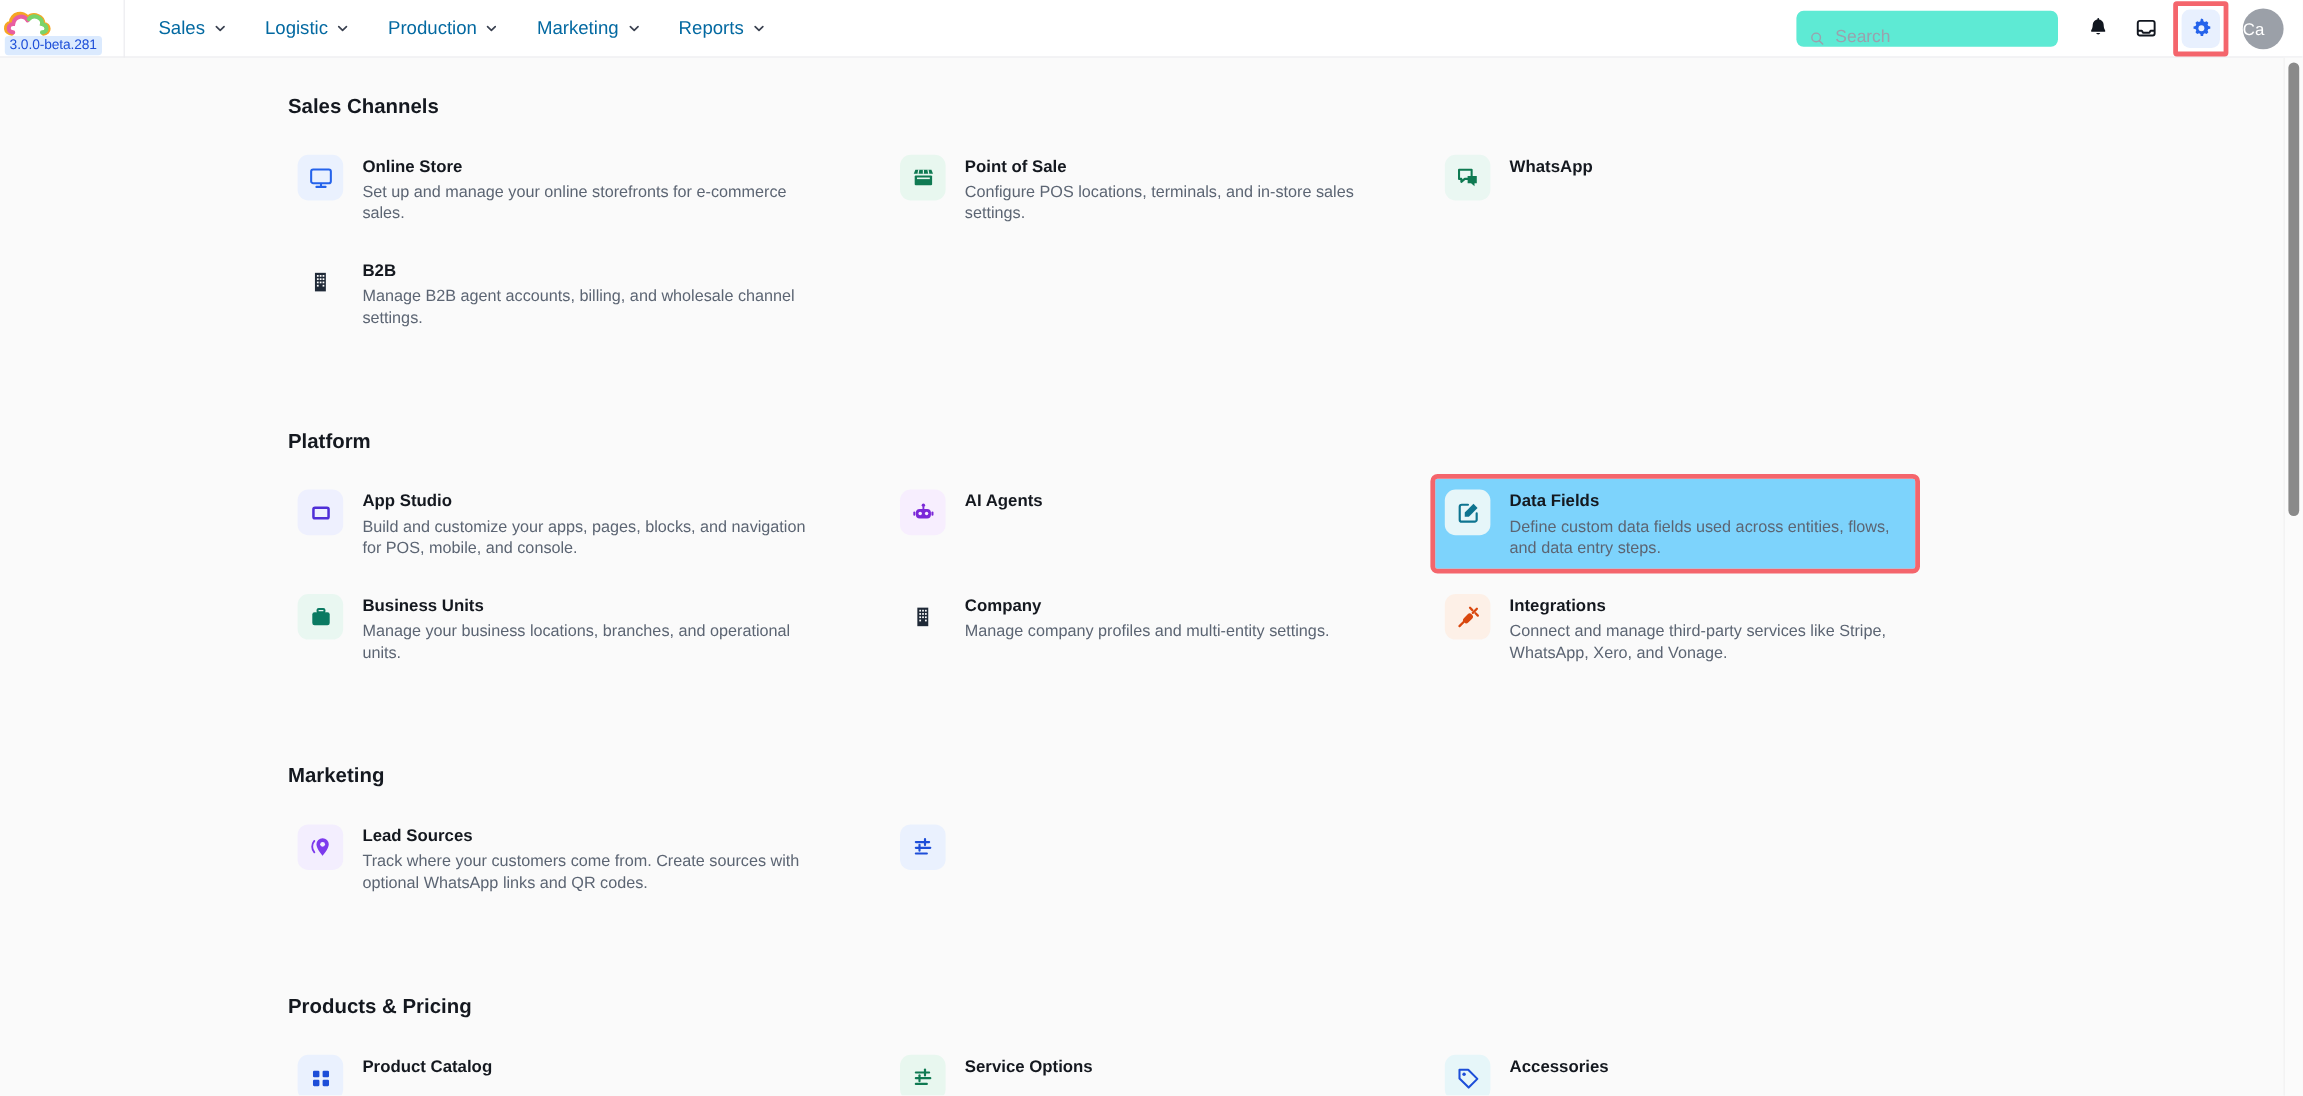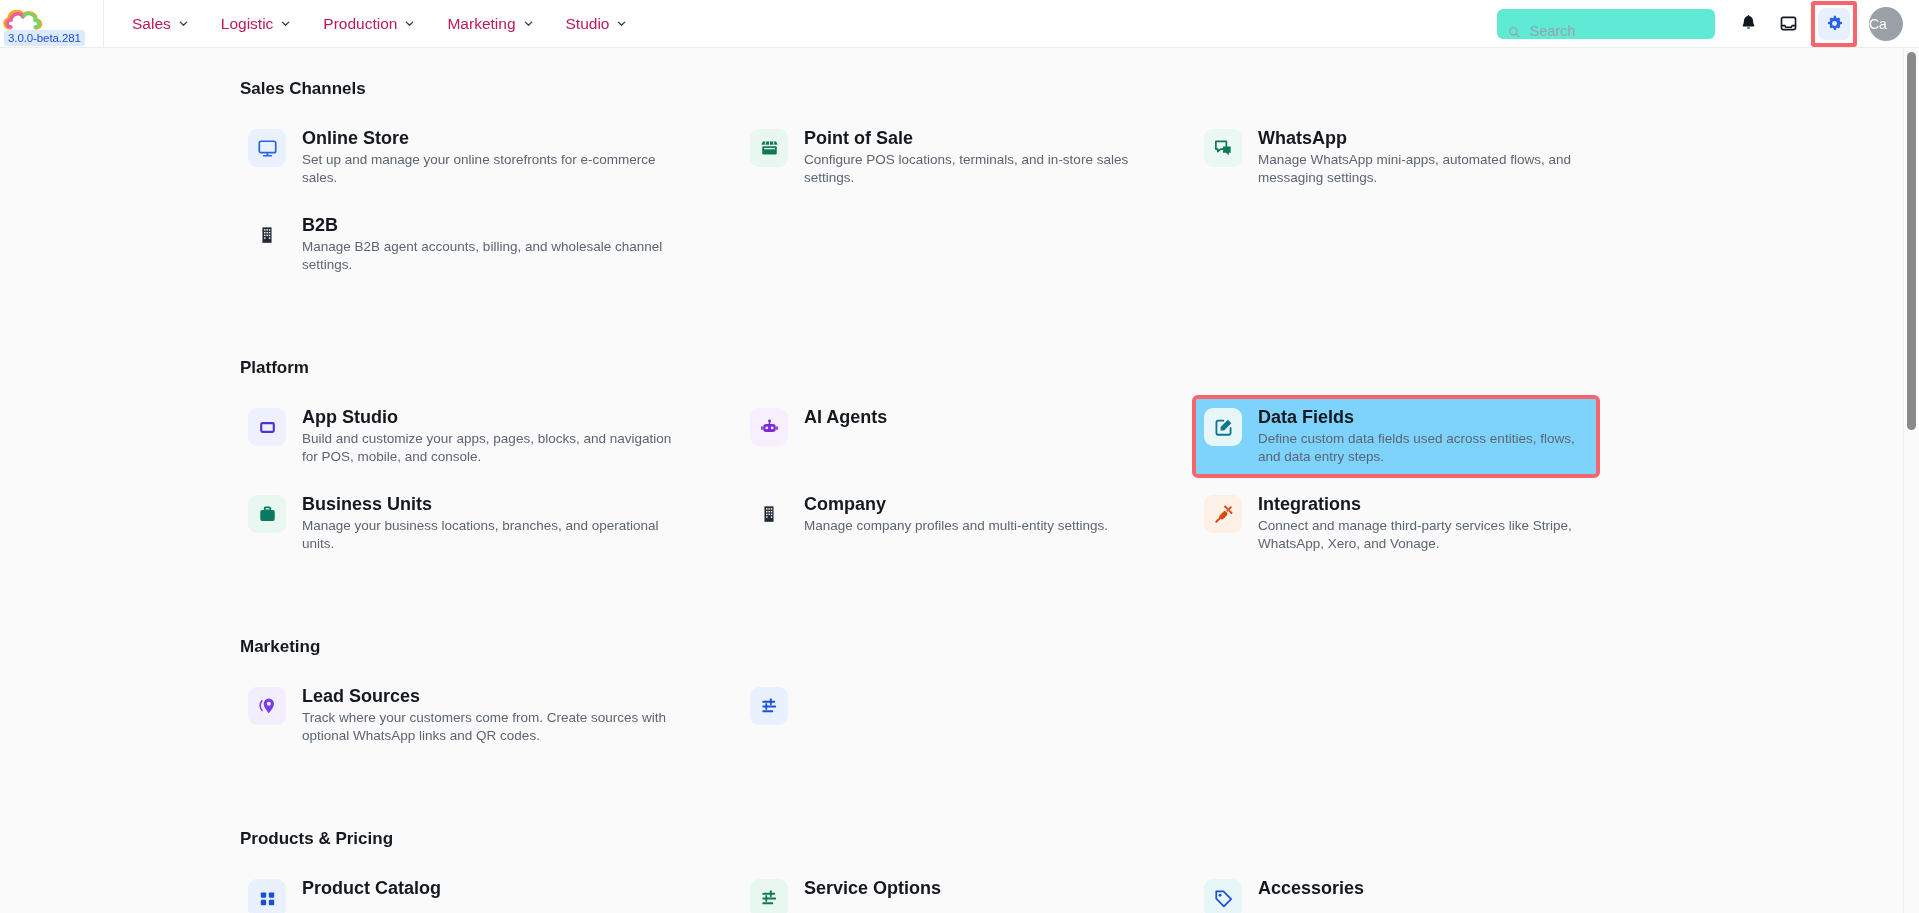--- a/index.html
+++ b/index.html
@@ -37,21 +37,21 @@
     padding: 1px 4px;
     border-radius: 3px;
     white-space: nowrap;
     letter-spacing: -0.1px;
   }
   .navitems { display: flex; align-items: center; margin-left: 12px; }
   .navitem {
     display: flex; align-items: center; gap: 7px;
     padding: 6px 16px;
     font-size: 15.5px;
-    color: #be185d;
+    color: #0369a1;
     border-radius: 6px;
     cursor: pointer;
     white-space: nowrap;
   }
   .chev { width: 11px; height: 11px; display: inline-block; color: #3a4150; }
 
   .nav-right {
     margin-left: auto;
     display: flex; align-items: center; gap: 6px;
     padding-right: 16px;
@@ -139,21 +139,21 @@
   .card-icon {
     width: 38px; height: 38px;
     border-radius: 9px;
     display: flex; align-items: center; justify-content: center;
     flex: 0 0 38px;
     margin-top: 1px;
   }
   .card-icon.plain { background: transparent; }
   .card-body { padding-top: 1px; }
   .card-title {
-    font-size: 18px;
+    font-size: 14px;
     font-weight: bold;
     color: #14181f;
     line-height: 19px;
     margin-bottom: 3px;
   }
   .card-desc {
     font-size: 13.5px;
     color: #5c6573;
     line-height: 18px;
     max-width: 370px;
@@ -211,21 +211,21 @@
           <path d="M2.5 4.5 L6 8 L9.5 4.5" fill="none" stroke="currentColor" stroke-width="1.5" stroke-linecap="round" stroke-linejoin="round"></path>
         </svg>
     </div>
     <div class="navitem">
       <span>Marketing</span>
       <svg class="chev" viewBox="0 0 12 12">
           <path d="M2.5 4.5 L6 8 L9.5 4.5" fill="none" stroke="currentColor" stroke-width="1.5" stroke-linecap="round" stroke-linejoin="round"></path>
         </svg>
     </div>
     <div class="navitem">
-      <span>Studio</span>
+      <span>Reports</span>
       <svg class="chev" viewBox="0 0 12 12">
           <path d="M2.5 4.5 L6 8 L9.5 4.5" fill="none" stroke="currentColor" stroke-width="1.5" stroke-linecap="round" stroke-linejoin="round"></path>
         </svg>
     </div>
   </div>
 
   <div class="nav-right">
     <div class="searchbox">
       <svg width="14" height="14" viewBox="0 0 16 16">
         <circle cx="7" cy="7" r="4.6" fill="none" stroke="#9aa1ad" stroke-width="1.5"></circle>
@@ -305,21 +305,20 @@
 
       <div class="card">
         <div class="card-icon" style="background:#eaf7f2">
           <svg width="21" height="21" viewBox="0 0 22 22">
             <path d="M3 3.6 h11 v8 h-6 l-3 2.6 v-2.6 h-2 z" fill="none" stroke="#0f7a52" stroke-width="1.8" stroke-linejoin="round"></path>
             <path d="M10.5 9 h8 v6.4 h-2 v2.6 l-3-2.6 h-3 z" fill="#0f7a52"></path>
           </svg>
         </div>
         <div class="card-body">
           <div class="card-title">WhatsApp</div>
-          <div class="card-desc">Manage WhatsApp mini-apps, automated flows, and messaging settings.</div>
         </div>
       </div>
 
       <div class="card">
         <div class="card-icon plain">
           <svg width="20" height="20" viewBox="0 0 22 22">
             <rect x="6" y="2.6" width="10" height="17" fill="#1f2937"></rect>
             <g fill="#ffffff">
               <rect x="7.8" y="4.6" width="1.6" height="1.6"></rect>
                 <rect x="10.4" y="4.6" width="1.6" height="1.6"></rect>

